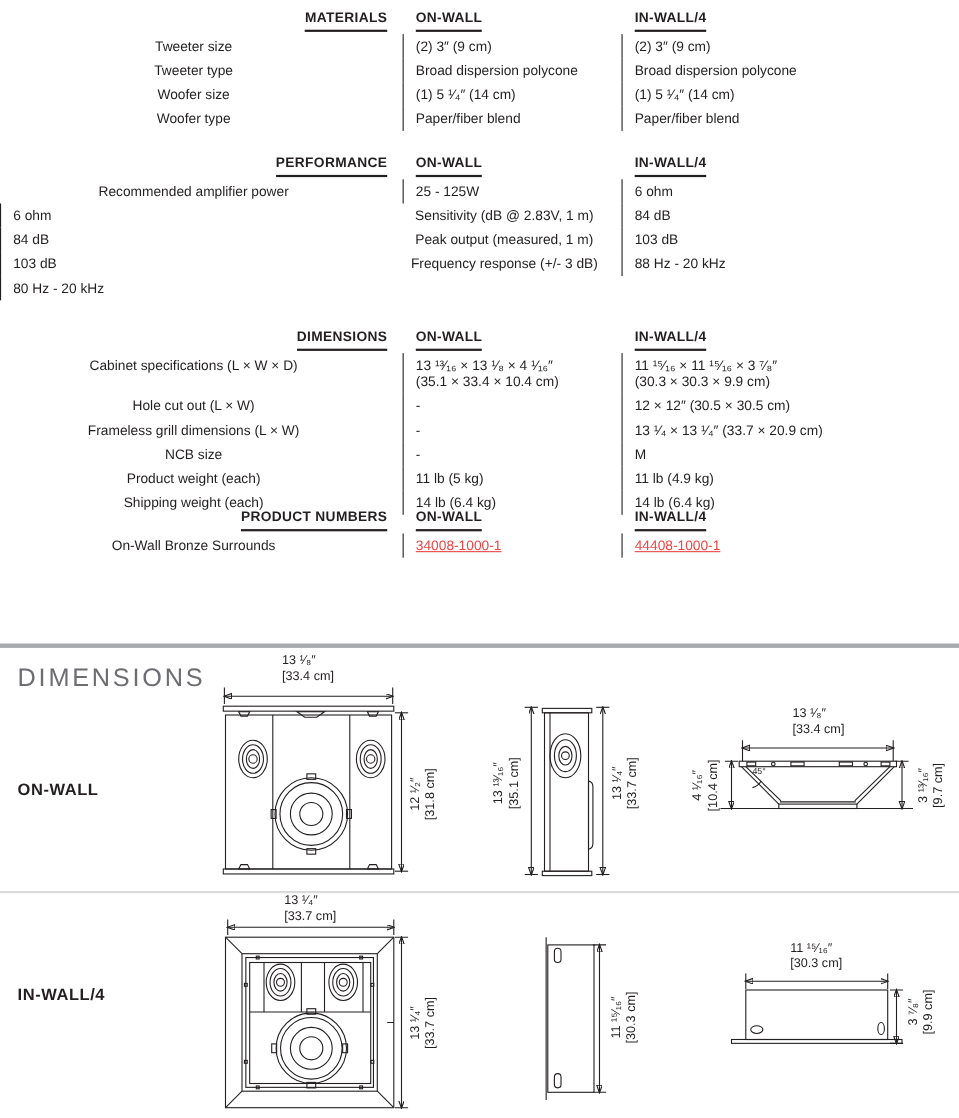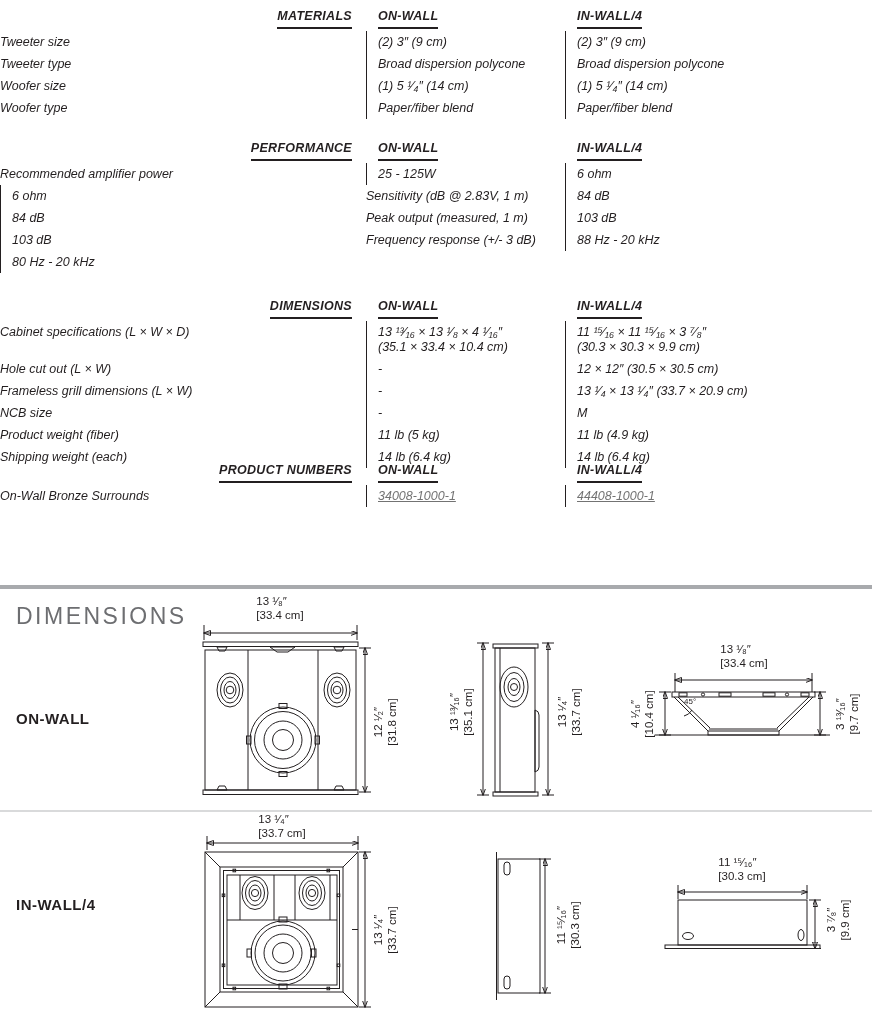--- a/index.html
+++ b/index.html
@@ -1,29 +1,29 @@
 <!DOCTYPE html>
 <html><head>
 <meta charset="utf-8">
 <style>
   html,body{margin:0;padding:0;background:#fff;}
   .page{position:relative;width:872px;height:1016px;background:#fff;overflow:hidden;
         font-family:"Liberation Sans","DejaVu Sans",sans-serif;color:#231f20;}
   
   .spec-table{position:absolute;left:0;width:872px;display:grid;
-              grid-template-columns:366px 199px 307px;font-size:12.5px;font-style:italic;}
+              grid-template-columns:366px 199px 307px;font-size:12.5px;}
   .spec-table .hcell{line-height:20px;margin-bottom:2px;}
   .spec-table .hlabel{text-align:right;padding-right:14px;}
   .spec-table .hval{padding-left:12px;}
   .hdr{display:inline-block;font-weight:bold;letter-spacing:.3px;
        border-bottom:2px solid #231f20;padding-bottom:1px;}
-  .lbl{text-align:left;padding:3.5px 14px 3.5px 0;line-height:15px;}
+  .lbl{text-align:center;padding:3.5px 14px 3.5px 0;line-height:15px;}
   .val{border-left:1.5px solid #231f20;padding:3.5px 4px 3.5px 11px;
        line-height:15px;white-space:pre-line;}
-  a.pnum{color:#737373;text-decoration:underline;}
+  a.pnum{color:#ef4444;text-decoration:underline;}
   
   .bar-sep{position:absolute;left:0;width:872px;height:4px;background:#a8aaad;}
   .row-sep{position:absolute;left:0;width:872px;height:2px;background:#d9dadb;}
   .dim-title{position:absolute;left:16px;top:603px;font-size:23px;letter-spacing:2.5px;
              color:#6d6e71;font-weight:normal;}
   .row-label{position:absolute;left:16px;font-size:15px;font-weight:bold;letter-spacing:.5px;}
   .drawing{position:absolute;}
   .drawing svg{display:block;}
   .dim-label{position:absolute;transform:translateX(-50%);
              font-size:11.5px;line-height:13.5px;white-space:nowrap;}
@@ -85,21 +85,21 @@
 (30.3 × 30.3 × 9.9 cm)</div>
     <div class="lbl">Hole cut out (L × W)</div>
     <div class="val">-</div>
     <div class="val">12 × 12″ (30.5 × 30.5 cm)</div>
     <div class="lbl">Frameless grill dimensions (L × W)</div>
     <div class="val">-</div>
     <div class="val">13 ¹⁄₄ × 13 ¹⁄₄″ (33.7 × 20.9 cm)</div>
     <div class="lbl">NCB size</div>
     <div class="val">-</div>
     <div class="val">M</div>
-    <div class="lbl">Product weight (fiber)</div>
+    <div class="lbl">Product weight (each)</div>
     <div class="val">11 lb (5 kg)</div>
     <div class="val">11 lb (4.9 kg)</div>
     <div class="lbl">Shipping weight (each)</div>
     <div class="val">14 lb (6.4 kg)</div>
     <div class="val">14 lb (6.4 kg)</div>
   </div>
 
   <div class="spec-table" style="top:460px">
     <div class="hcell hlabel"><span class="hdr">PRODUCT NUMBERS</span></div>
     <div class="hcell hval"><span class="hdr">ON-WALL</span></div>

